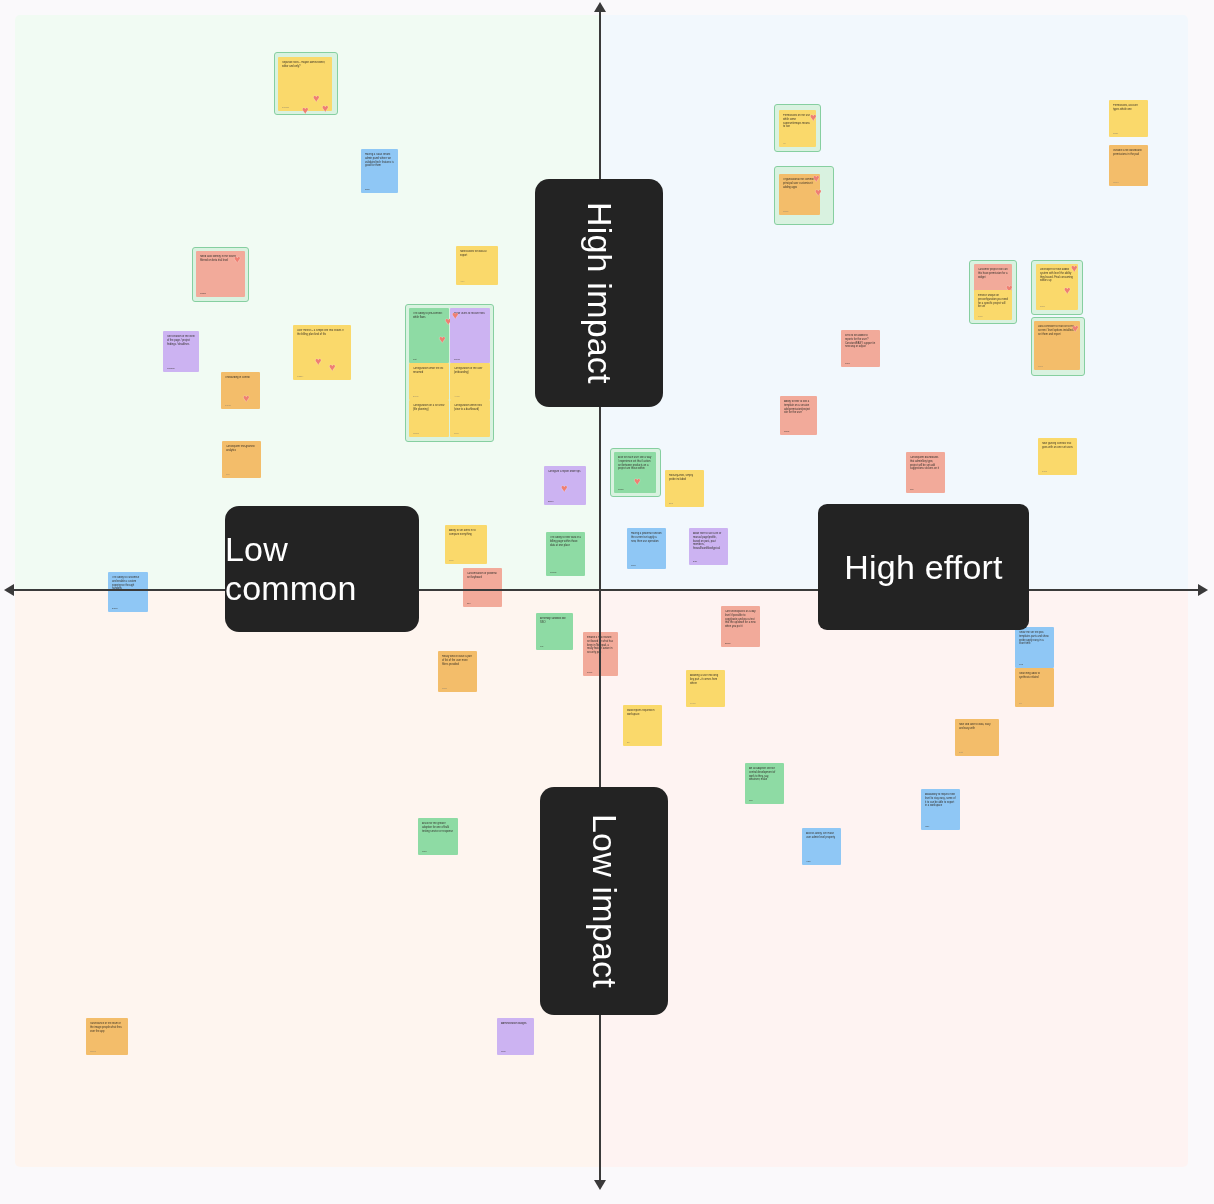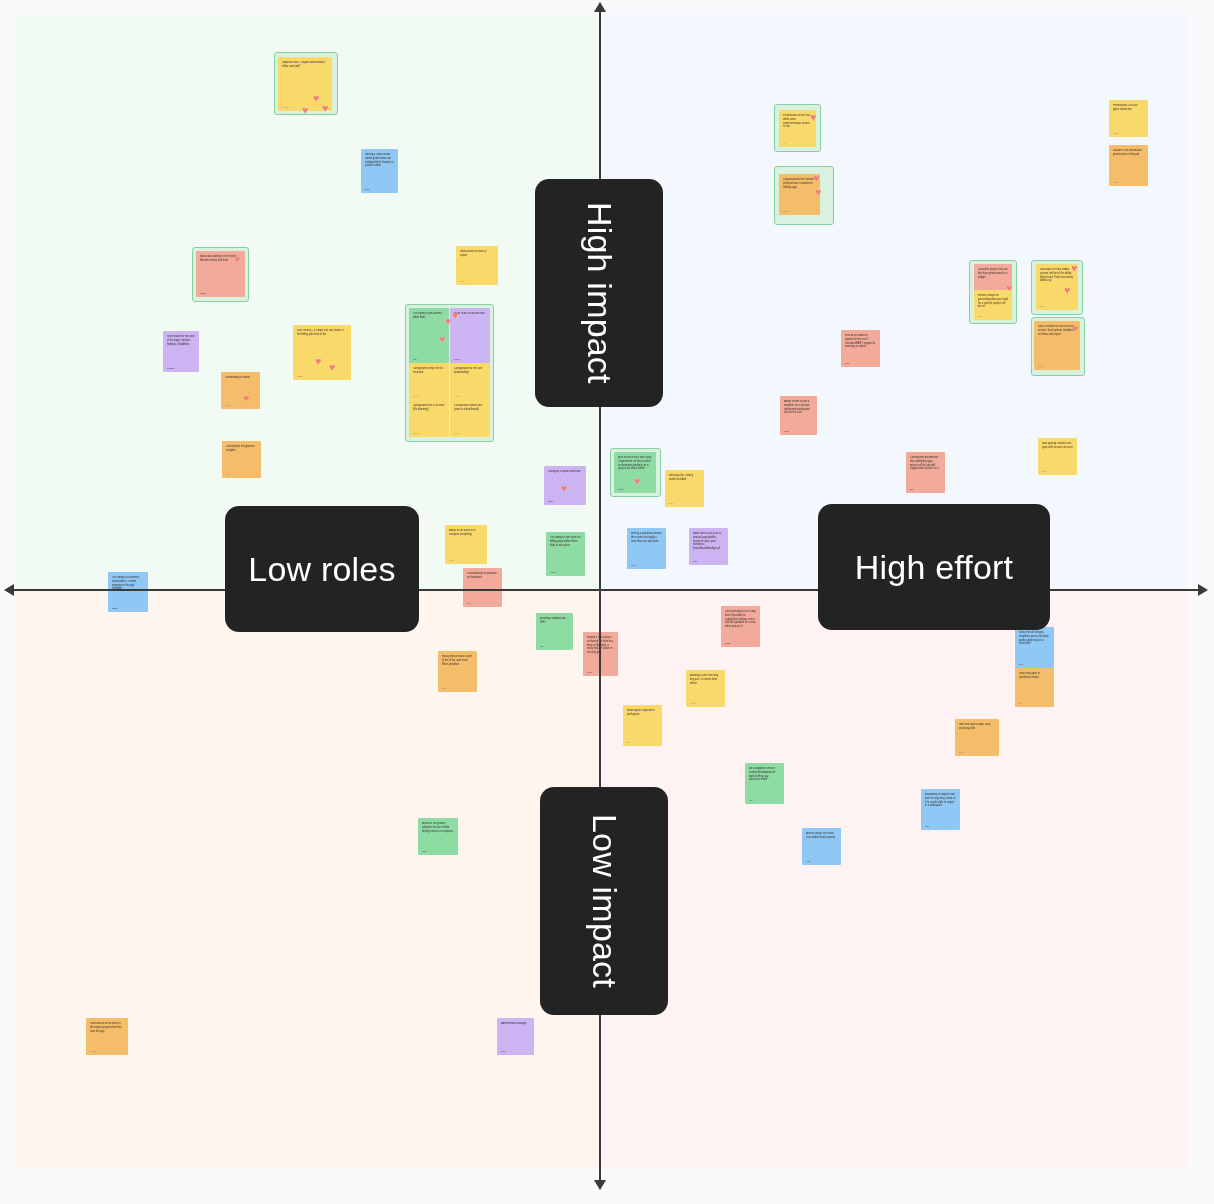--- a/index.html
+++ b/index.html
@@ -26,21 +26,21 @@
   #arrow-left{left:4px;top:584px;border-top:6px solid transparent;border-bottom:6px solid transparent;border-right:10px solid #3a3a3a;}
   #arrow-right{left:1198px;top:584px;border-top:6px solid transparent;border-bottom:6px solid transparent;border-left:10px solid #3a3a3a;}
 
   
   .label-card{
     position:absolute;background:#232323;border-radius:14px;
     color:#fff;display:flex;align-items:center;justify-content:center;
     font-size:34px;letter-spacing:.2px;
   }
   #label-low-effort{left:225px;top:506px;width:194px;height:126px;}
-  #label-high-effort{left:818px;top:504px;width:232px;height:126px;}
+  #label-high-effort{left:818px;top:504px;width:211px;height:126px;border-radius:9px;}
   #label-high-impact{left:535px;top:179px;width:128px;height:228px;}
   #label-low-impact{left:540px;top:787px;width:128px;height:228px;}
   .vert-text{writing-mode:vertical-rl;text-orientation:mixed;}
 
   
   .note{
     position:absolute;box-sizing:border-box;
     padding:4px 4px 0 4px;overflow:hidden;border-radius:1px;
   }
   .note .body{
@@ -320,21 +320,21 @@
     </div>
 
   <div id="axis-v"></div>
   <div id="axis-h"></div>
   <div class="arrow" id="arrow-up"></div>
   <div class="arrow" id="arrow-down"></div>
   <div class="arrow" id="arrow-left"></div>
   <div class="arrow" id="arrow-right"></div>
 
   <div class="label-card" id="label-low-effort">
-    <span>Low roles</span>
+    <span>Low common</span>
   </div>
   <div class="label-card" id="label-high-effort">
     <span>High effort</span>
   </div>
   <div class="label-card" id="label-high-impact">
     <span class="vert-text">High impact</span>
   </div>
   <div class="label-card" id="label-low-impact">
     <span class="vert-text">Low impact</span>
   </div>

